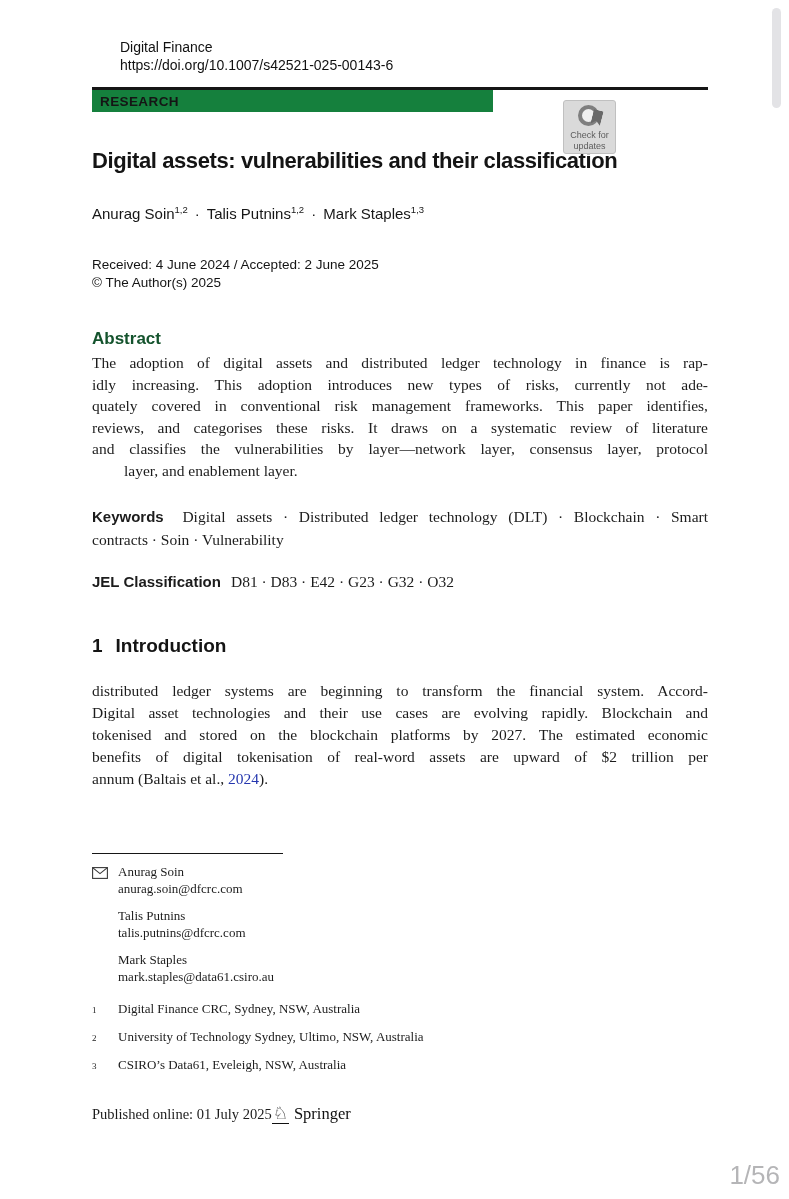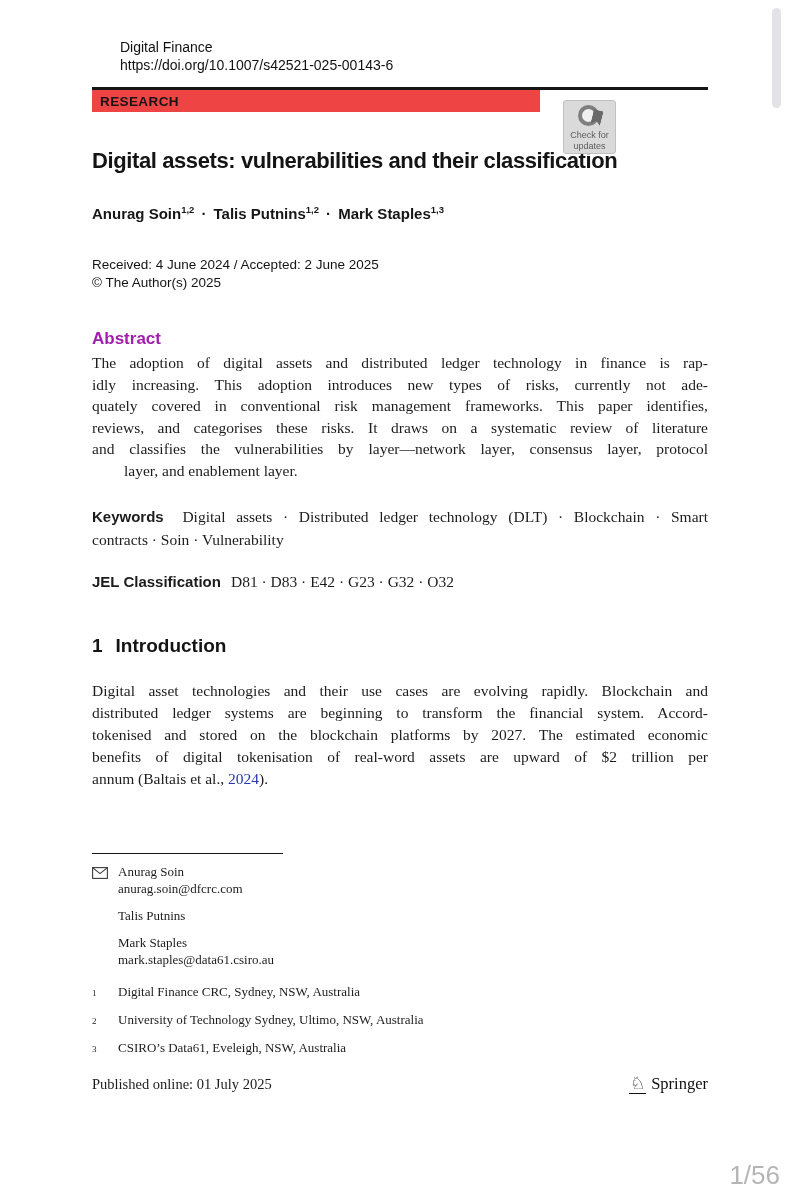--- a/index.html
+++ b/index.html
@@ -8,21 +8,21 @@
     font-family: "Liberation Serif", serif; color: #1c1c1c;
     -webkit-font-smoothing: antialiased;
   }
   .page { position: absolute; left: 92px; top: 0; width: 616px; }
 
   
   .journal-head { margin-top: 38px; font-family: "Liberation Sans", sans-serif; font-size: 14px; line-height: 18px; color: #111; margin-left: 28px; }
   .journal-doi { text-decoration: none; color: #111; }
   .head-rule { margin-top: 13px; height: 3px; background: #161616; width: 616px; }
   .research-banner {
-    margin-top: 0; width: 448px; height: 22px; background: #ef4444;
+    margin-top: 0; width: 401px; height: 22px; background: #15803d;
     display: flex; align-items: center; box-sizing: border-box; padding-left: 8px;
   }
   .research-banner span {
     font-family: "Liberation Sans", sans-serif; font-weight: bold; font-size: 13.5px;
     letter-spacing: 0.4px; color: #151515;
   }
 
   
   .update-badge {
     position: absolute; left: 563px; top: 100px; width: 53px; height: 54px;
@@ -42,31 +42,31 @@
   .badge-text {
     font-family: "Liberation Sans", sans-serif; font-size: 9px; line-height: 10.5px; color: #5c5c5c;
   }
 
   
   .article-title {
     margin-top: 36px; font-family: "Liberation Sans", sans-serif; font-weight: bold;
     font-size: 22px; letter-spacing: -0.4px; color: #141414; line-height: 26px;
   }
   .authors {
-    margin-top: 30px; font-family: "Liberation Sans", sans-serif; font-weight: bold;
+    margin-top: 30px; font-family: "Liberation Sans", sans-serif; font-weight: normal;
     font-size: 15px; color: #161616;
   }
   .authors sup { font-size: 9.5px; }
   .author-sep { margin: 0 3px 0 7px; }
   .dates { margin-top: 34px; font-family: "Liberation Sans", sans-serif; font-size: 13.5px; line-height: 18px; color: #141414; }
 
   
   .sect-head {
     margin-top: 37px; font-family: "Liberation Sans", sans-serif; font-weight: bold;
-    font-size: 17px; color: #a21caf;
+    font-size: 17px; color: #14532d;
   }
   .body-lines { margin-top: 3px; font-size: 15.5px; line-height: 21.5px; }
   .jline { text-align: justify; text-align-last: justify; white-space: normal; }
   .last-left > .jline:last-child { text-align-last: left; margin-left: 32px; }
   .kw-block { margin-top: 24px; font-size: 15.5px; line-height: 23px; }
   .inline-head { font-family: "Liberation Sans", sans-serif; font-weight: bold; font-size: 15px; }
   .jel-block { margin-top: 22px; font-size: 15.5px; }
   .jel-block .inline-head { margin-right: 10px; }
   .kw-head-gap { margin-right: 8px; }
 
@@ -83,21 +83,21 @@
   .correspondence { margin-top: 9px; position: relative; padding-left: 26px; font-size: 13px; line-height: 17px; }
   .envelope-icon { position: absolute; left: 0; top: 3px; }
   .corr-entry { margin-bottom: 10px; }
   .corr-email { cursor: pointer; }
   .affiliations { margin-top: 15px; font-size: 13px; }
   .affil-row { margin-bottom: 9px; line-height: 18px; }
   .affil-sup { display: inline-block; width: 26px; font-size: 9px; vertical-align: top; padding-top: 1px; }
   .affil-text { display: inline-block; }
 
   
-  .footer-row { margin-top: 16px; display: flex; justify-content: space-between; align-items: center; width: 616px; }
+  .footer-row { margin-top: 29px; display: flex; justify-content: flex-start; align-items: center; width: 616px; }
   .published { font-size: 14.5px; }
   .springer-logo { display: flex; align-items: center; gap: 5px; font-size: 16.5px; color: #111; }
   .springer-knight {
     font-family: "DejaVu Sans", sans-serif; font-size: 17px; line-height: 17px;
     border-bottom: 1.6px solid #111; padding: 0 1px 1px 1px;
   }
   .page-indicator {
     position: absolute; right: 9px; top: 1160px;
     font-family: "Liberation Sans", sans-serif; font-size: 26px; color: #b5b5b7; font-weight: 400;
   }
@@ -164,23 +164,23 @@
   <div class="jel-block">
     <span class="inline-head">JEL Classification</span><span>D81 · D83 · E42 · G23 · G32 · O32</span>
   </div>
 
   <div class="intro-head">
     <span class="sect-num">1</span><span>Introduction</span>
   </div>
   <div class="intro-lines">
     <div>
 
+        <div class="jline">distributed ledger systems are beginning to transform the financial system. Accord-</div>
+
         <div class="jline">Digital asset technologies and their use cases are evolving rapidly. Blockchain and</div>
-
-        <div class="jline">distributed ledger systems are beginning to transform the financial system. Accord-</div>
 
 
         <div class="jline">tokenised and stored on the blockchain platforms by 2027. The estimated economic</div>
 
         <div class="jline">benefits of digital tokenisation of real-word assets are upward of $2 trillion per</div>
       </div>
     <div><span>annum (Baltais et al., </span><span class="cite-link">2024</span><span>).</span></div>
   </div>
 
   <div class="foot-rule"></div>
@@ -193,20 +193,21 @@
     </span>
     <div>
 
         <div class="corr-entry">
           <div>Anurag Soin</div>
           <div class="corr-email">anurag.soin@dfcrc.com</div>
         </div>
 
         <div class="corr-entry">
           <div>Talis Putnins</div>
+          <div class="corr-email">talis.putnins@dfcrc.com</div>
         </div>
 
         <div class="corr-entry">
           <div>Mark Staples</div>
           <div class="corr-email">mark.staples@data61.csiro.au</div>
         </div>
       </div>
   </div>
 
   <div class="affiliations">

